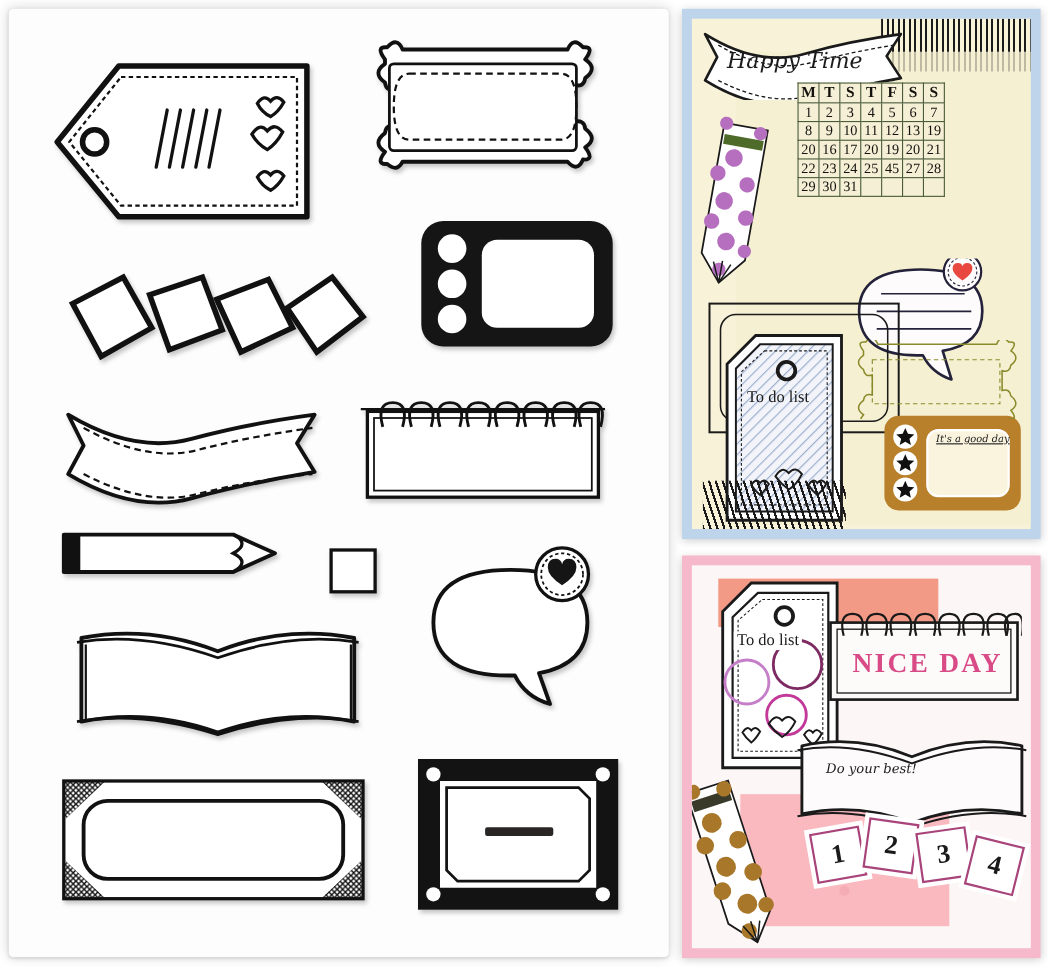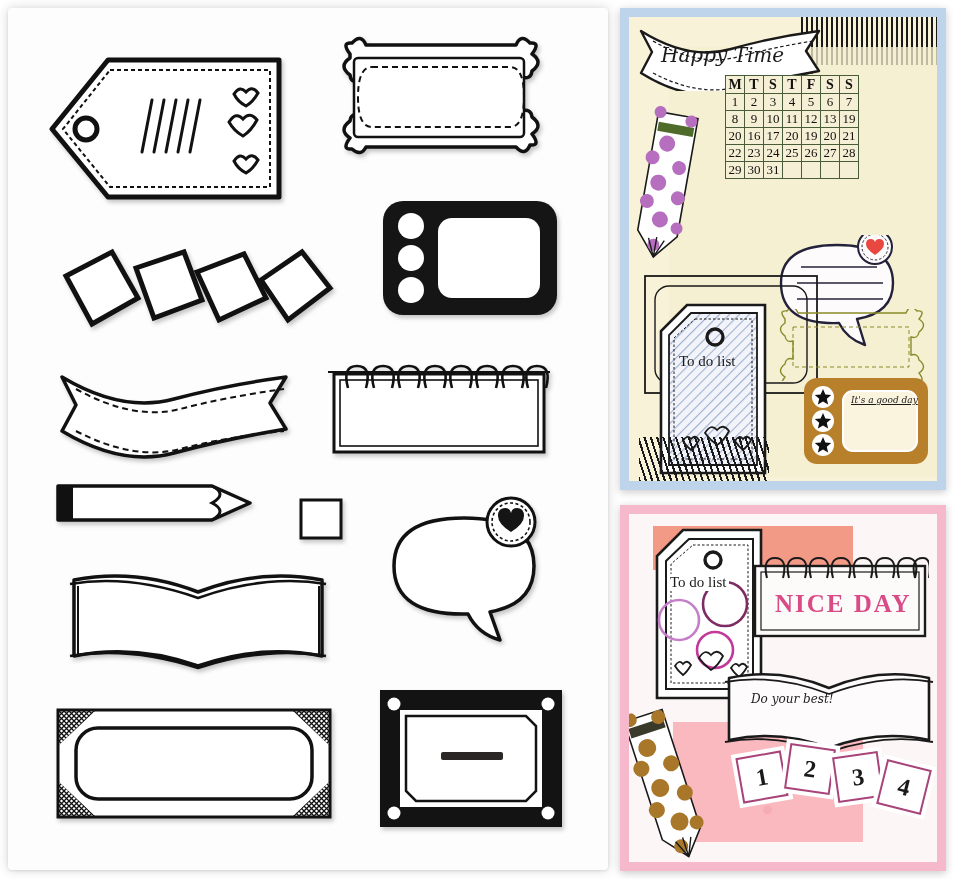--- a/index.html
+++ b/index.html
@@ -271,21 +271,21 @@
           <td>20</td>
           <td>19</td>
           <td>20</td>
           <td>21</td>
         </tr>
         <tr>
           <td>22</td>
           <td>23</td>
           <td>24</td>
           <td>25</td>
-          <td>26</td>
+          <td>45</td>
           <td>27</td>
           <td>28</td>
         </tr>
         <tr>
           <td>29</td>
           <td>30</td>
           <td>31</td>
           <td></td>
           <td></td>
           <td></td>

